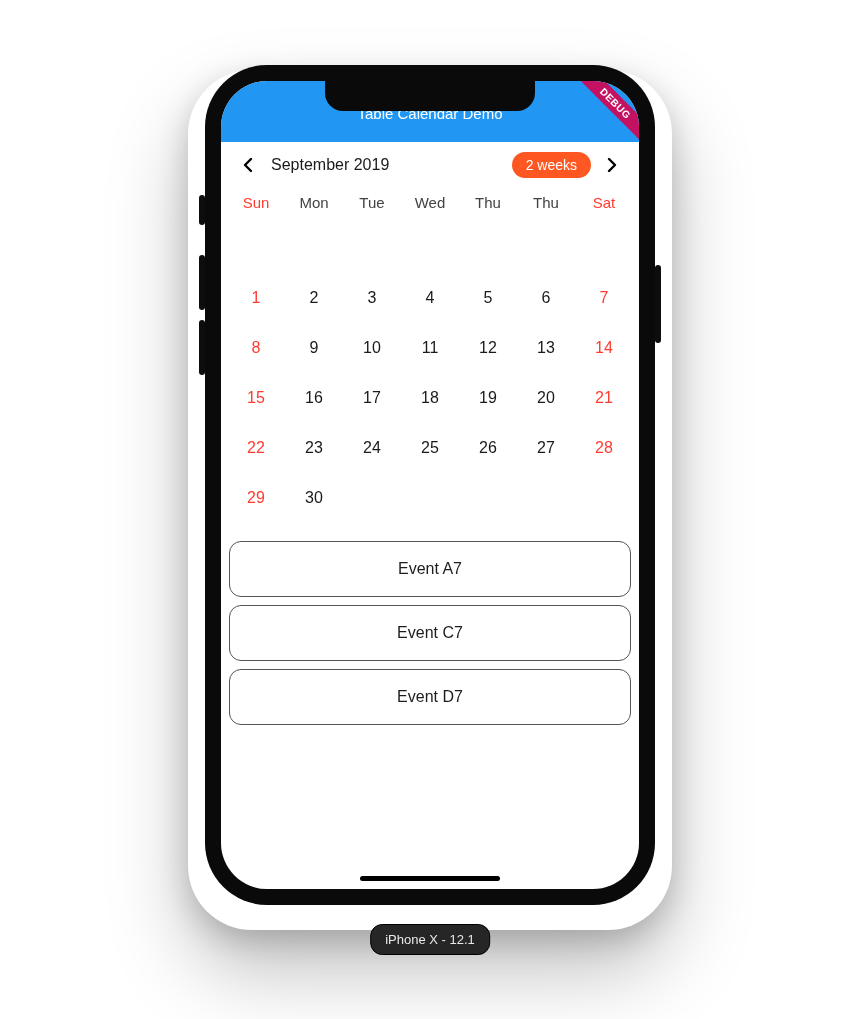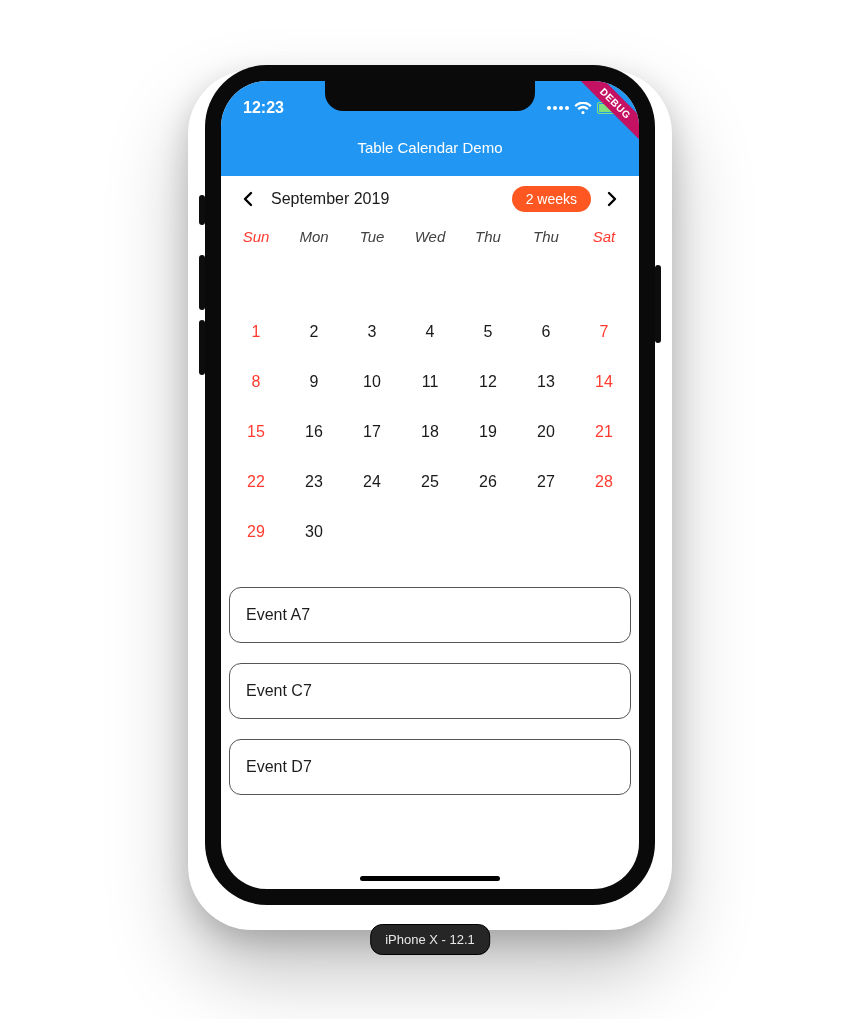--- a/index.html
+++ b/index.html
@@ -161,21 +161,20 @@
   }
 
   
   .dow-row {
     display:grid;
     grid-template-columns: repeat(7,1fr);
     padding: 10px 6px 8px;
     font-size:15px;
     text-align:center;
     color:#424242;
-    font-style:italic;
   }
   .dow-row .wknd { color:#ff3b30; }
 
   
   .grid {
     display:grid;
     grid-template-columns: repeat(7,1fr);
     padding: 4px 6px 4px;
   }
   .cell {
@@ -188,24 +187,25 @@
     cursor:pointer;
   }
   .cell.wknd { color:#ff3b30; }
 
   
   .events { padding: 6px 8px 0; }
   .event-card {
     border: 1px solid #555;
     border-radius: 12px;
     padding: 18px 16px;
-    margin: 20px 0;
+    margin: 8px 0;
     font-size: 16px;
     color:#1d1d1d;
     cursor:pointer;
+    text-align:center;
   }
 
   
   .device-label {
     position:absolute;
     left:50%; transform:translateX(-50%);
     top: 924px;
     background:#262626;
     color:#e8e8e8;
     font-size:13px;
@@ -225,37 +225,20 @@
     <div class="side-btn side-left-2"></div>
     <div class="side-btn side-left-3"></div>
     <div class="side-btn side-right"></div>
 
     <div class="screen">
       <div class="notch"></div>
 
       <div class="debug-ribbon">DEBUG</div>
 
       <div class="appbar">
-        <div class="statusbar">
-          <span>12:23</span>
-          <div class="status-right">
-            <span class="signal-dots">
-              <span></span>
-                <span></span>
-                <span></span>
-                <span></span>
-            </span>
-            <span class="wifi-icon">
-              <svg width="18" height="13" viewBox="0 0 18 13">
-                  <path fill="#fff" d="M9 12.2a1.6 1.6 0 1 0 0-3.2 1.6 1.6 0 0 0 0 3.2ZM3.4 6.4 5 8c1-1 2.4-1.6 4-1.6S12 7 13 8l1.6-1.6C13 4.8 11.1 3.8 9 3.8S5 4.8 3.4 6.4ZM.4 3.4 2 5c1.8-1.8 4.3-2.9 7-2.9S14.2 3.2 16 5l1.6-1.6C15.3 1 12.3-.4 9-.4S2.7 1 .4 3.4Z"></path>
-                </svg>
-            </span>
-            <span class="batt-icon"></span>
-          </div>
-        </div>
         <div class="title-row">Table Calendar Demo</div>
       </div>
 
       <div class="cal-header">
         <div class="chev">
           <span>
             <svg width="12" height="16" viewBox="0 0 12 16">
                 <path d="M9 2 3 8l6 6" fill="none" stroke="#000" stroke-width="2.4" stroke-linecap="round" stroke-linejoin="round"></path>
               </svg>
           </span>

